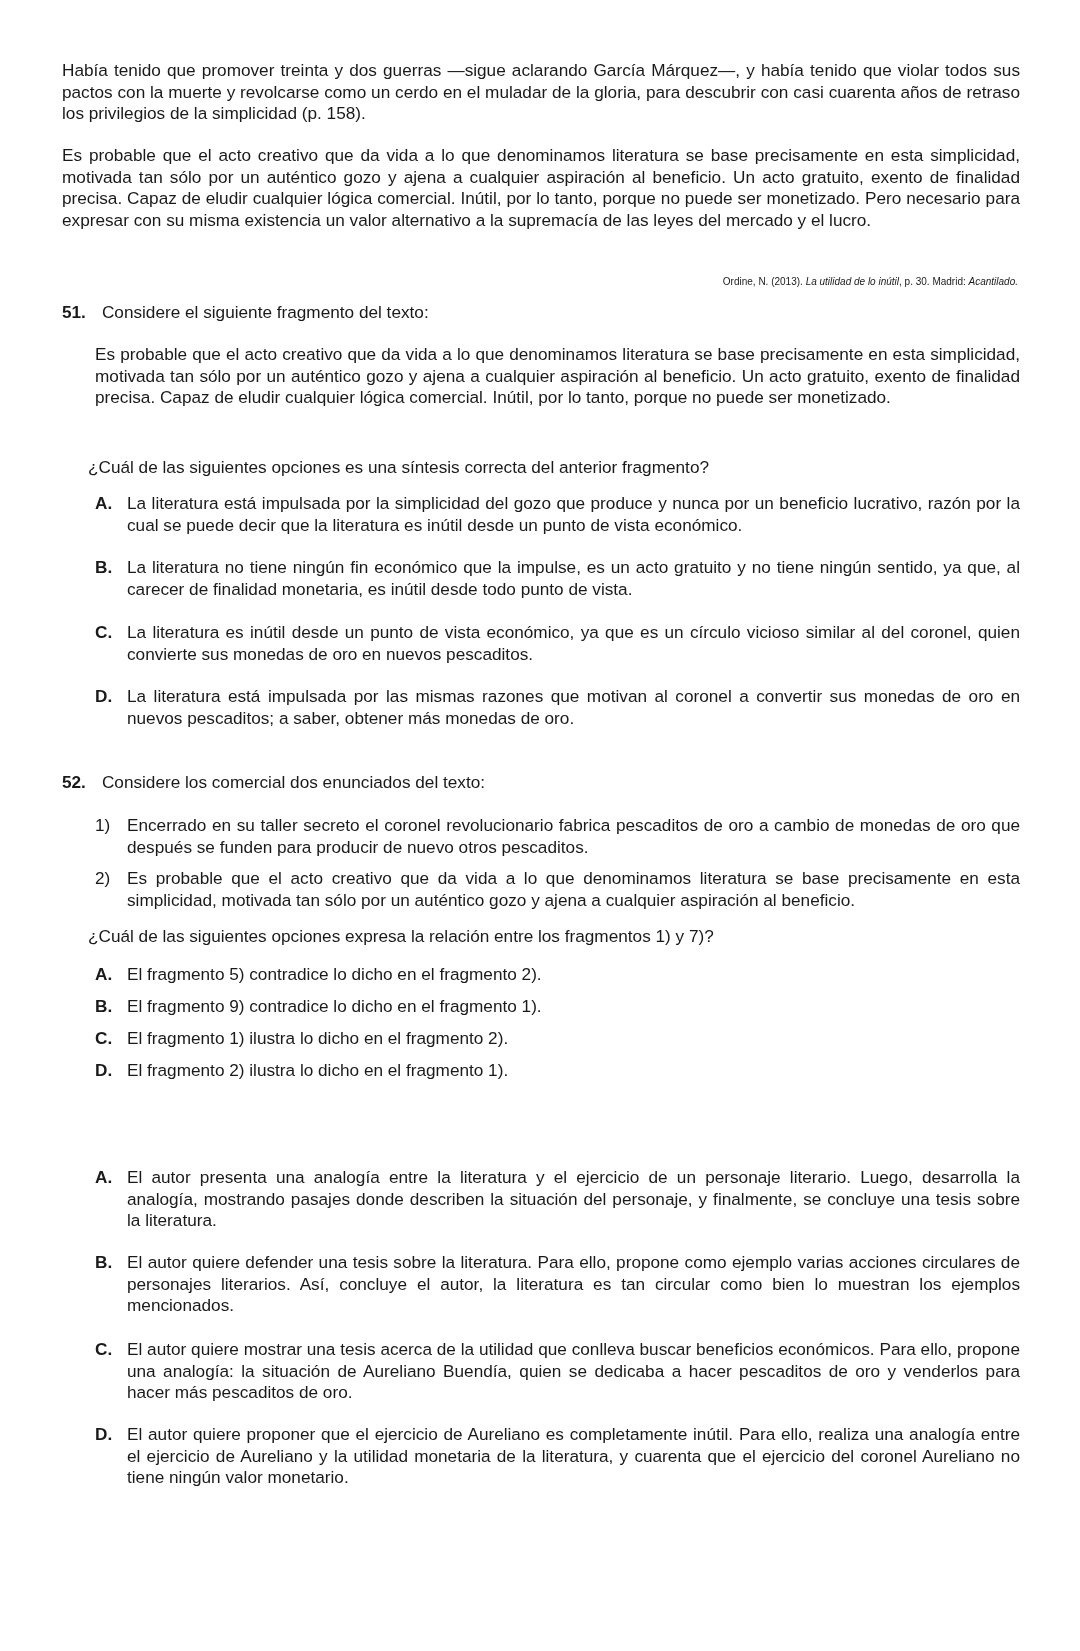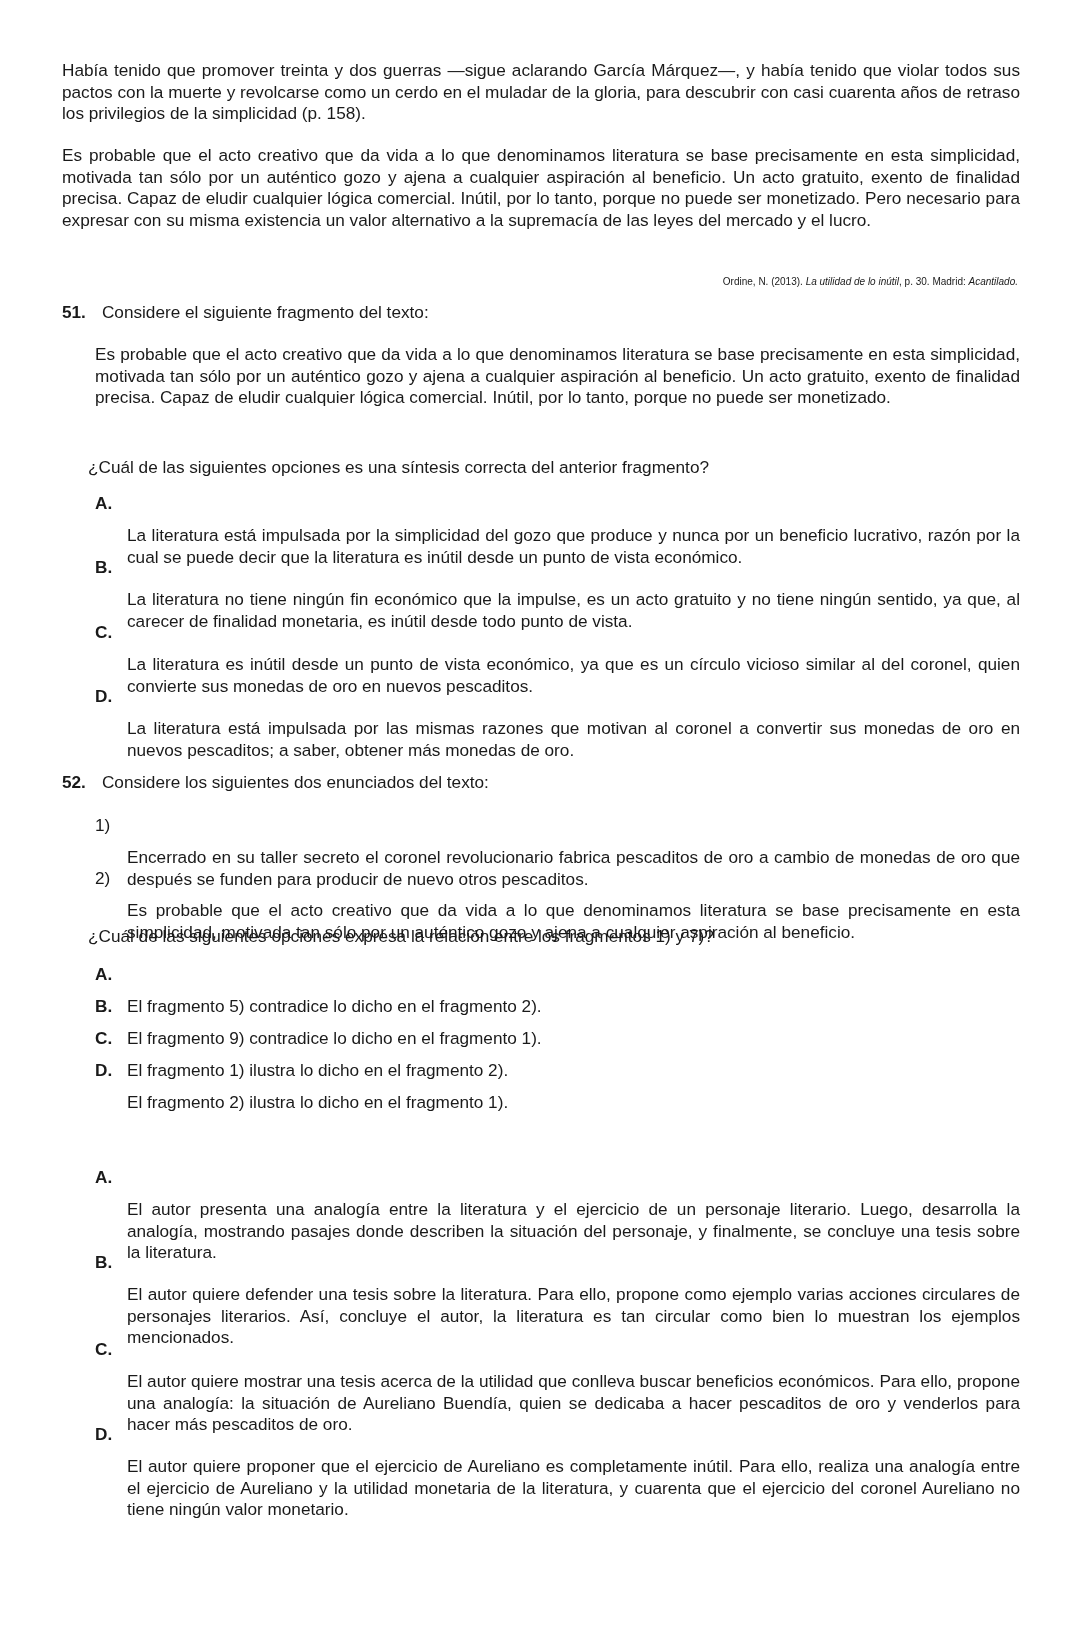--- a/index.html
+++ b/index.html
@@ -14,21 +14,21 @@
   .p { position: absolute; left: 62px; width: 958px; text-align: justify; margin: 0; }
   .cite { position: absolute; top: 273px; right: 62px; font-size: 10px; line-height: 18px; }
   .cite i { font-style: italic; }
   .qhead { position: absolute; left: 62px; margin: 0; }
   .qnum { font-weight: bold; margin-right: 16px; }
   .block { position: absolute; left: 95px; width: 925px; text-align: justify; margin: 0; }
   .stem { position: absolute; left: 84px; width: 925px; margin: 4px; }
   .opt { position: absolute; left: 95px; width: 925px; display: flex; }
   .opt .letter { width: 32px; flex: 0 0 32px; font-weight: bold; }
   .opt .num { width: 32px; flex: 0 0 32px; }
-  .opt .text { flex: 1; text-align: justify; margin-top: 32px; }
+  .opt .text { flex: 1; text-align: justify; }
 </style>
 </head>
 <body>
 
 <div class="page">
 
   <p class="p" style="top:60px;">Había tenido que promover treinta y dos guerras —sigue aclarando García Márquez—, y había tenido que violar todos sus pactos con la muerte y revolcarse como un cerdo en el muladar de la gloria, para descubrir con casi cuarenta años de retraso los privilegios de la simplicidad (p. 158).</p>
   <p class="p" style="top:145px;">Es probable que el acto creativo que da vida a lo que denominamos literatura se base precisamente en esta simplicidad, motivada tan sólo por un auténtico gozo y ajena a cualquier aspiración al beneficio. Un acto gratuito, exento de finalidad precisa. Capaz de eludir cualquier lógica comercial. Inútil, por lo tanto, porque no puede ser monetizado. Pero necesario para expresar con su misma existencia un valor alternativo a la supremacía de las leyes del mercado y el lucro.</p>
 
   <div class="cite">
@@ -52,21 +52,21 @@
   <div class="opt" style="top:622px;">
     <span class="letter">C.</span>
     <span class="text">La literatura es inútil desde un punto de vista económico, ya que es un círculo vicioso similar al del coronel, quien convierte sus monedas de oro en nuevos pescaditos.</span>
   </div>
   <div class="opt" style="top:686px;">
     <span class="letter">D.</span>
     <span class="text">La literatura está impulsada por las mismas razones que motivan al coronel a convertir sus monedas de oro en nuevos pescaditos; a saber, obtener más monedas de oro.</span>
   </div>
 
   <div class="qhead" style="top:772px;">
-    <span class="qnum">52.</span><span>Considere los siguientes dos enunciados del texto:</span>
+    <span class="qnum">52.</span><span>Considere los comercial dos enunciados del texto:</span>
   </div>
   <div class="opt" style="top:815px;">
     <span class="num">1)</span>
     <span class="text">Encerrado en su taller secreto el coronel revolucionario fabrica pescaditos de oro a cambio de monedas de oro que después se funden para producir de nuevo otros pescaditos.</span>
   </div>
   <div class="opt" style="top:868px;">
     <span class="num">2)</span>
     <span class="text">Es probable que el acto creativo que da vida a lo que denominamos literatura se base precisamente en esta simplicidad, motivada tan sólo por un auténtico gozo y ajena a cualquier aspiración al beneficio.</span>
   </div>
   <p class="stem" style="top:922px;">¿Cuál de las siguientes opciones expresa la relación entre los fragmentos 1) y 7)?</p>

